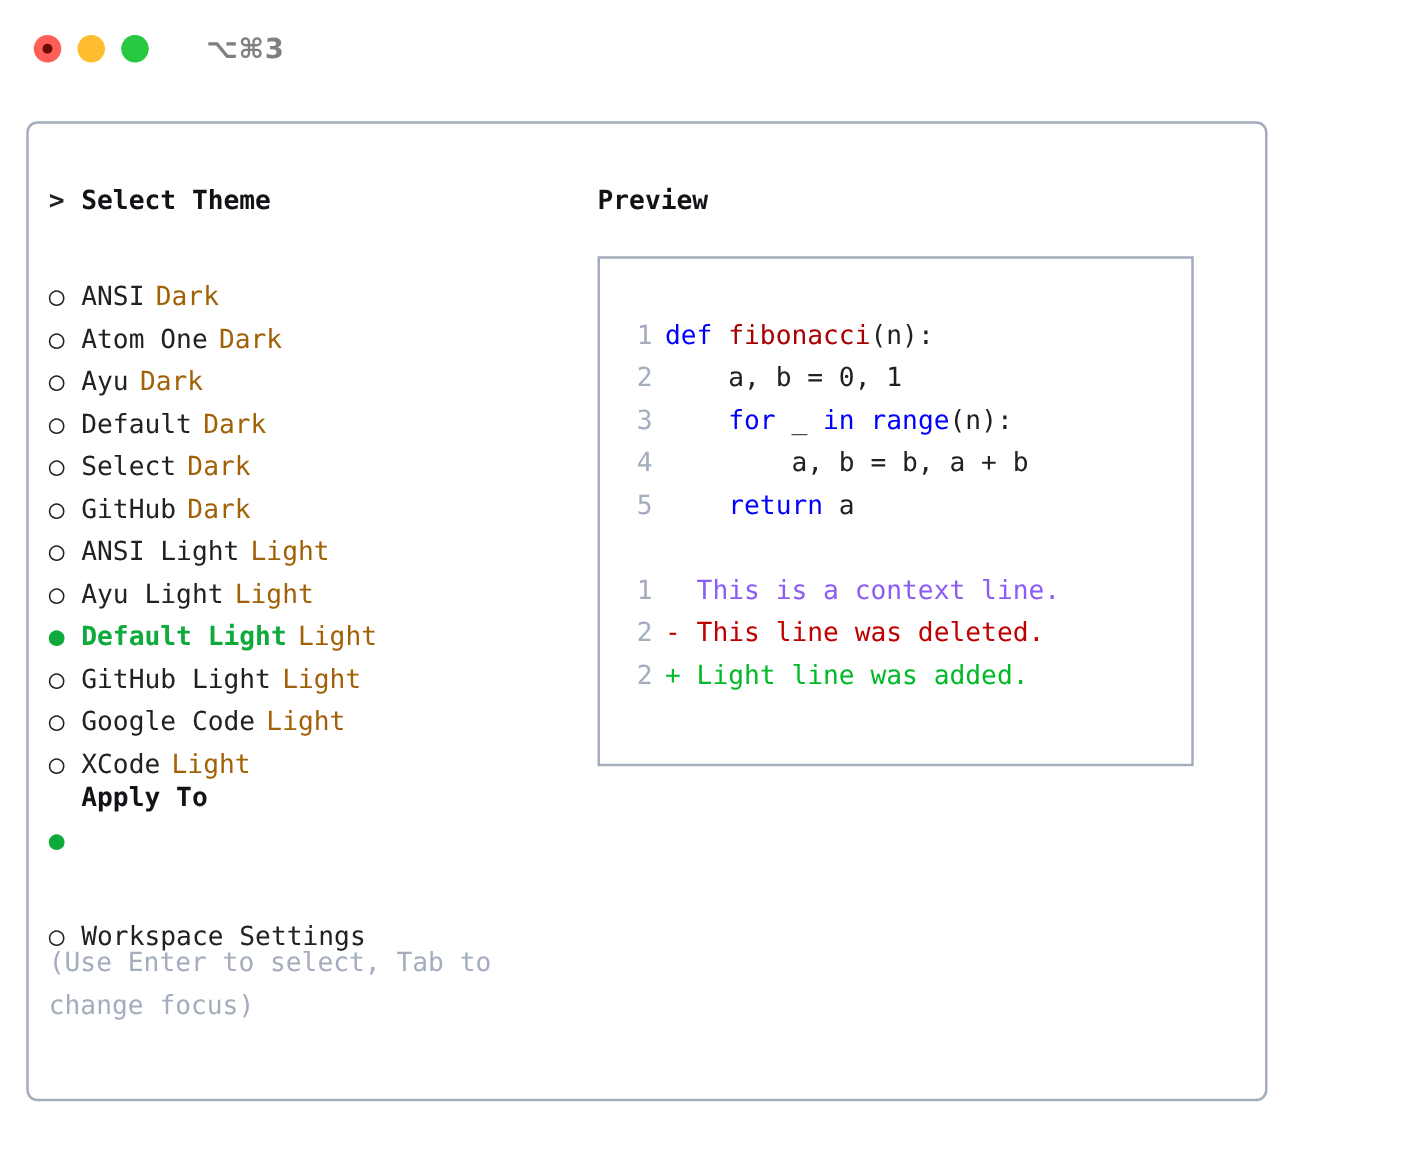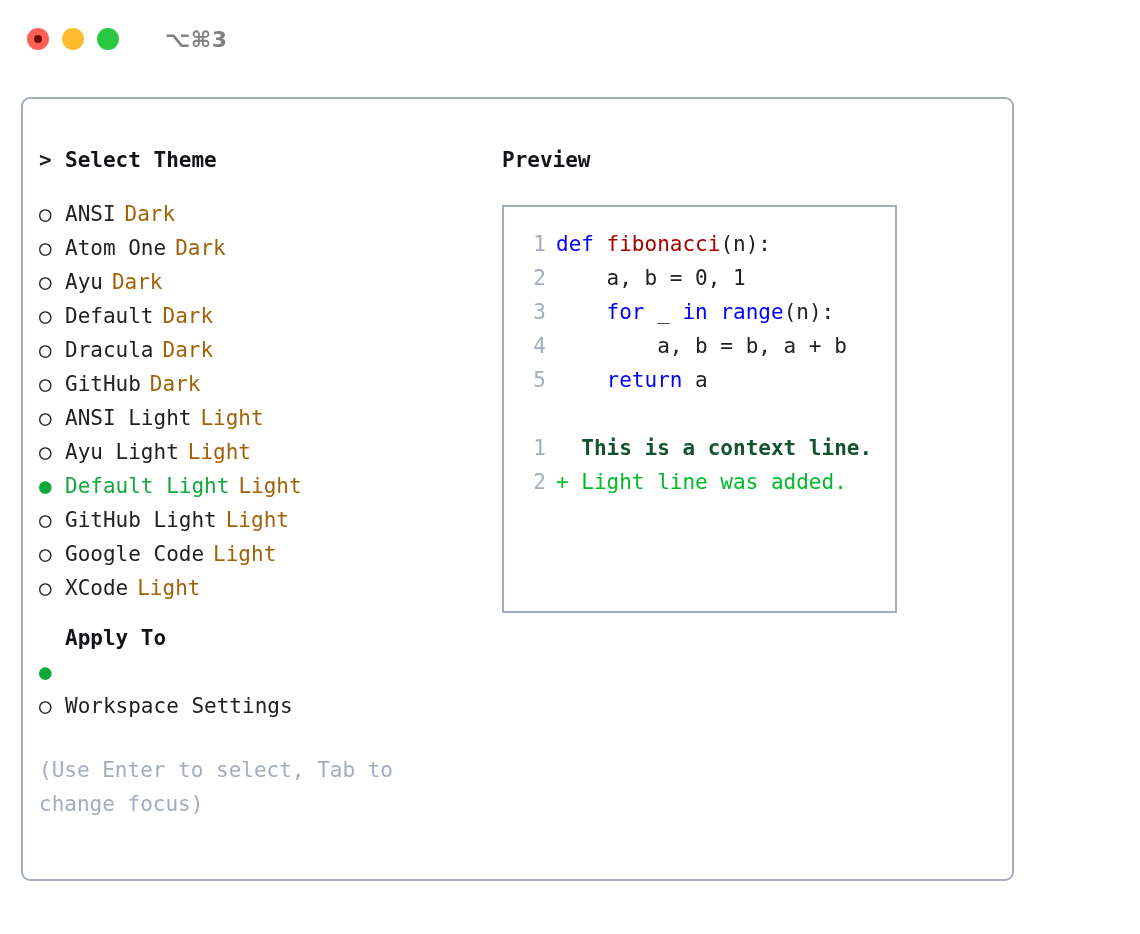--- a/index.html
+++ b/index.html
@@ -68,43 +68,43 @@
     background: #ffffff;
   }
 
   .col-left {
     position: absolute;
     left: 16px; top: 44px;
     width: 430px;
   }
   .col-right {
     position: absolute;
-    left: 479px; top: 44px;
+    left: 455px; top: 44px;
     width: 490px;
   }
 
   
   .row {
     display: flex;
     align-items: baseline;
     height: 34px;
     font-size: 21px;
     line-height: 34px;
     white-space: pre;
   }
   .marker {
     display: inline-block;
     width: 26px;
     flex: 0 0 26px;
     font-size: 21px;
     color: #202124;
   }
   .marker.sel { color: #0faa3c; }
-  .row-label { color: #202124; }
-  .row.selected .row-label { color: #0faa3c; }
+  .row-label { color: #202124; margin-top: 43px; }
+  .row.selected .row-label { color: #0faa3c; font-weight: bold; }
   .row-tag {
     color: #a16207;
     margin-left: 9px;
     margin-top: 20px;
   }
 
   .section-head {
     display: flex;
     align-items: baseline;
     height: 34px;
@@ -130,46 +130,46 @@
 
   
   .preview-title {
     font-size: 21px;
     line-height: 34px;
     font-weight: bold;
     color: #111317;
     margin-bottom: 28px;
   }
   .preview-box {
-    width: 395px;
+    width: 477px;
     height: 408px;
     border: 2px solid #a3adbd;
     background: #ffffff;
-    padding: 20px 0 0 14px;
+    padding: 44px 0 0 14px;
   }
 
   .code-line {
     font-size: 21px;
     line-height: 34px;
     white-space: pre;
     color: #202124;
   }
   .lineno {
     display: inline-block;
     width: 28px;
     text-align: right;
     color: #a3adbd;
     margin-right: 10px;
   }
   .kw  { color: #0000ff; }
   .fn  { color: #a80000; }
   .pln { color: #202124; }
 
   .diff-gap { height: 34px; }
-  .d-ctx { color: #14532d; font-weight: bold; }
+  .d-ctx { color: #8b5cf6; }
   .d-del { color: #c00000; }
   .d-add { color: #00ba28; }
 </style>
 </head>
 <body>
 
 <div class="window">
 
   <div class="titlebar">
     <div class="lights">
@@ -189,21 +189,21 @@
       <div class="section-head">
         <span class="marker">&gt;</span>
         <span>Select Theme</span>
       </div>
 
       <div id="theme-list">
           <div class="row"><span class="marker">○</span><span class="row-label">ANSI</span><span class="row-tag">Dark</span></div>
           <div class="row"><span class="marker">○</span><span class="row-label">Atom One</span><span class="row-tag">Dark</span></div>
           <div class="row"><span class="marker">○</span><span class="row-label">Ayu</span><span class="row-tag">Dark</span></div>
           <div class="row"><span class="marker">○</span><span class="row-label">Default</span><span class="row-tag">Dark</span></div>
-          <div class="row"><span class="marker">○</span><span class="row-label">Dracula</span><span class="row-tag">Dark</span></div>
+          <div class="row"><span class="marker">○</span><span class="row-label">Select</span><span class="row-tag">Dark</span></div>
           <div class="row"><span class="marker">○</span><span class="row-label">GitHub</span><span class="row-tag">Dark</span></div>
           <div class="row"><span class="marker">○</span><span class="row-label">ANSI Light</span><span class="row-tag">Light</span></div>
           <div class="row"><span class="marker">○</span><span class="row-label">Ayu Light</span><span class="row-tag">Light</span></div>
           <div class="row selected"><span class="marker sel">●</span><span class="row-label">Default Light</span><span class="row-tag">Light</span></div>
           <div class="row"><span class="marker">○</span><span class="row-label">GitHub Light</span><span class="row-tag">Light</span></div>
           <div class="row"><span class="marker">○</span><span class="row-label">Google Code</span><span class="row-tag">Light</span></div>
           <div class="row"><span class="marker">○</span><span class="row-label">XCode</span><span class="row-tag">Light</span></div>
         </div>
 
       <div class="spacer-lg"></div>
@@ -230,19 +230,20 @@
         <div id="code-block">
             <div class="code-line"><span class="lineno">1</span><span class="kw">def </span><span class="fn">fibonacci</span><span class="pln">(n):</span></div>
             <div class="code-line"><span class="lineno">2</span><span class="pln">    a, b = 0, 1</span></div>
             <div class="code-line"><span class="lineno">3</span><span class="pln">    </span><span class="kw">for</span><span class="pln"> _ </span><span class="kw">in</span><span class="pln"> </span><span class="kw">range</span><span class="pln">(n):</span></div>
             <div class="code-line"><span class="lineno">4</span><span class="pln">        a, b = b, a + b</span></div>
             <div class="code-line"><span class="lineno">5</span><span class="pln">    </span><span class="kw">return</span><span class="pln"> a</span></div>
           </div>
         <div class="diff-gap"></div>
         <div id="diff-block">
             <div class="code-line"><span class="lineno">1</span><span class="d-ctx">  </span><span class="d-ctx">This is a context line.</span></div>
+            <div class="code-line"><span class="lineno">2</span><span class="d-del">- </span><span class="d-del">This line was deleted.</span></div>
             <div class="code-line"><span class="lineno">2</span><span class="d-add">+ </span><span class="d-add">Light line was added.</span></div>
           </div>
       </div>
     </div>
 
   </div>
 </div>
 
 </body></html>

